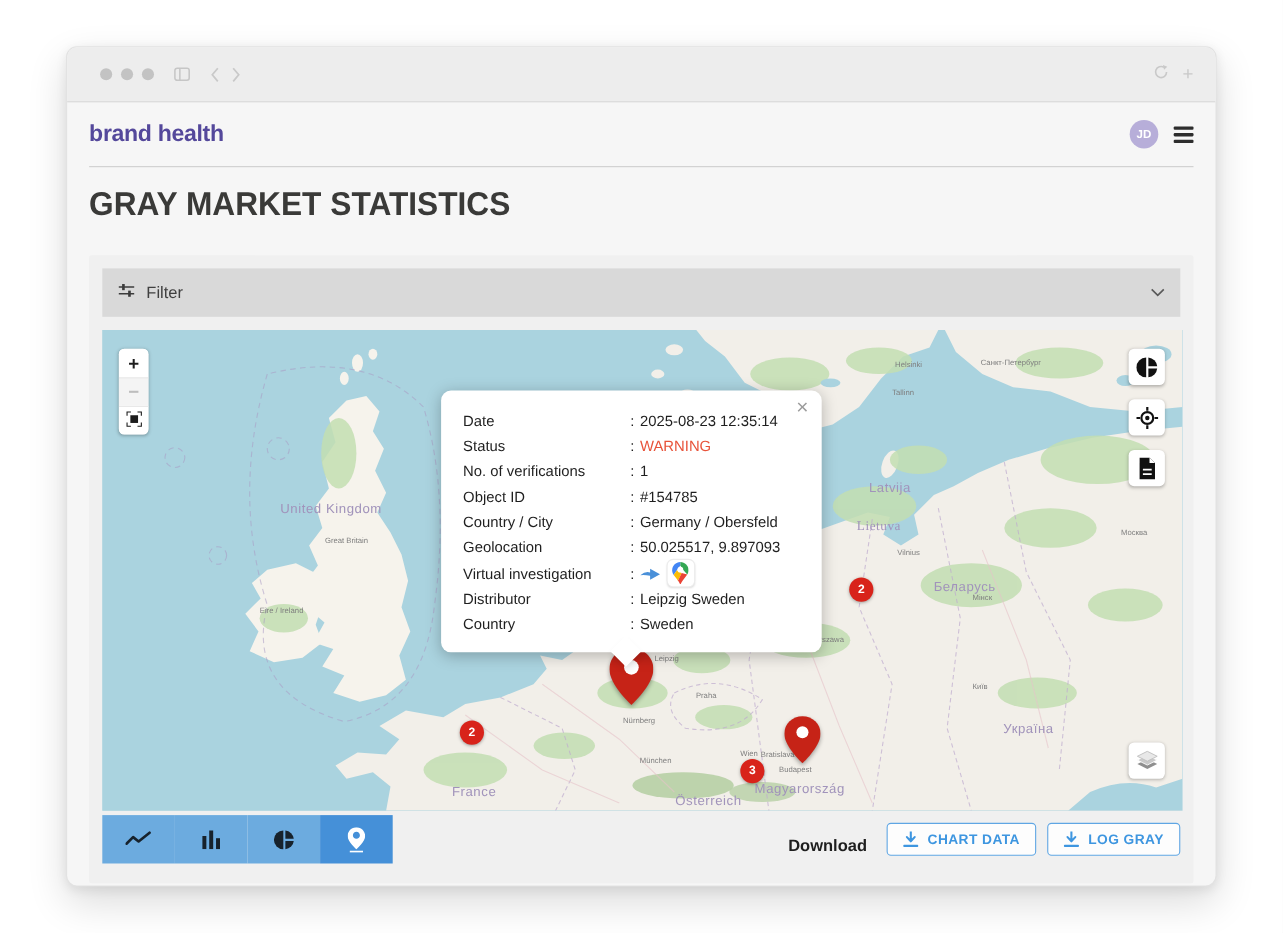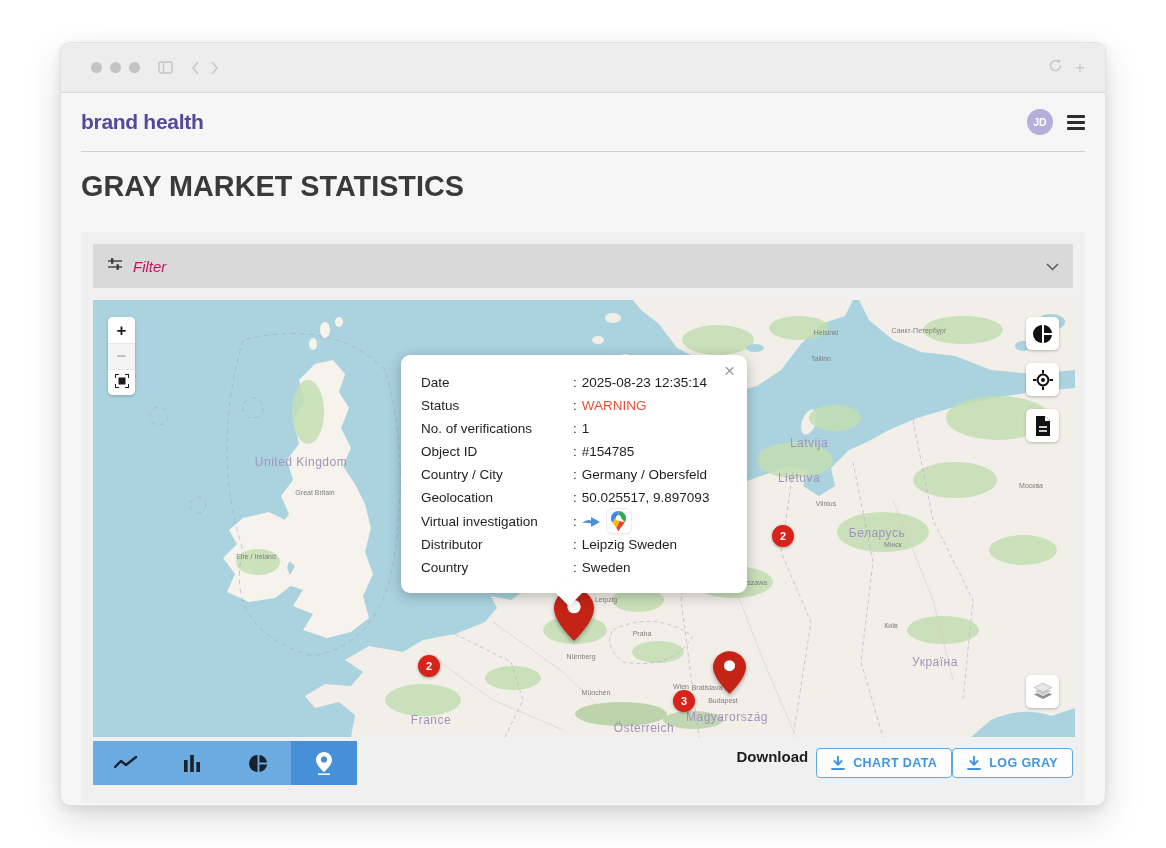--- a/index.html
+++ b/index.html
@@ -33,21 +33,21 @@
   .logo{ font-size:21px; font-weight:bold; color:var(--purple,#54489b); letter-spacing:-0.3px; }
   .header-right{ display:flex; align-items:center; gap:14px; }
   .avatar{ width:26px; height:26px; border-radius:50%; background:var(--avatar_purple,#b7aed9); color:#fff; font-size:10.5px; font-weight:bold; display:flex; align-items:center; justify-content:center; }
   .hamburger{ display:flex; flex-direction:column; gap:3px; cursor:pointer; }
   .hamburger i{ width:18px; height:3px; background:#2d2d2d; border-radius:1px; display:block; }
 
   h1.page-title{ margin-top:17px; font-size:30px; font-weight:800; color:#3a3a38; letter-spacing:0; transform:scaleX(.96); transform-origin:left; white-space:nowrap; }
 
   .panel{ margin-top:29px; background:#f0f0f0; padding:12px; border-radius:2px; height:571px; }
   .filter-bar{ height:44px; background:#d9d9d9; display:flex; align-items:center; padding:0 14px; cursor:pointer; }
-  .filter-bar .flabel{ font-size:15px; color:#be185d; margin-left:10px;font-style:italic; }
+  .filter-bar .flabel{ font-size:15px; color:#404040; margin-left:10px; }
   .filter-bar .spacer{ flex:1; }
 
   
   .map-wrap{ position:relative; margin-top:12px; width:982px; height:437px; background:#aad3df; overflow:hidden; }
   .map-wrap svg.basemap{ position:absolute; left:0; top:0; }
   .map-label{ position:absolute; font-size:7px; color:#7e7e7e; white-space:nowrap; transform:translate(-50%,-50%); pointer-events:none; }
   .map-label.region{ color:#a193bb; font-size:12px; letter-spacing:.5px; }
 
   .cluster{ position:absolute; width:22px; height:22px; border-radius:50%; background:#d8231a;
     color:#fff; font-size:11px; font-weight:bold; display:flex; align-items:center; justify-content:center;
@@ -72,21 +72,21 @@
   .prow .pvalue{ white-space:nowrap; }
   .pvalue.warning{ color:var(--warning_red,#e8533a); }
   .vi-icons{ display:inline-flex; align-items:center; gap:7px; }
   .gmaps-chip{ width:24px; height:24px; border-radius:5px; background:#fff; box-shadow:0 0 0 1px #ececec,0 1px 2px rgba(0,0,0,.15); display:inline-flex; align-items:center; justify-content:center; }
 
   
   .bottom-bar{ margin-top:4px; display:flex; align-items:center; height:44px; }
   .tabs{ display:flex; height:44px; }
   .tab{ width:66px; height:44px; background:var(--light_blue,#6cabdf); display:flex; align-items:center; justify-content:center; cursor:pointer; }
   .tab.active{ background:var(--accent_blue,#4590d8); }
-  .dl-group{ margin-left:auto; display:flex; align-items:flex-start; }
+  .dl-group{ margin-left:auto; display:flex; align-items:flex-end; gap:10px; }
   .dl-label{ font-size:15px; font-weight:bold; color:#1e1e1e; margin-right:8px; }
   .dl-btn{ height:30px; background:#fdfdfd; border:1.5px solid #5fa6e4; border-radius:4px; color:#3e96e0;
     font-size:12.5px; font-weight:bold; letter-spacing:.4px; display:flex; align-items:center; gap:8px; padding:0 14px; cursor:pointer; font-family:"Liberation Sans",sans-serif; }
 </style>
 </head>
 <body>
 
 <div class="browser-window">
 
   <div class="chrome-bar">
@@ -244,21 +244,21 @@
             <span class="map-label" style="left: 549px; top: 333px;">Praha</span>
             <span class="map-label" style="left: 488px; top: 356px;">Nürnberg</span>
             <span class="map-label" style="left: 503px; top: 392px;">München</span>
             <span class="map-label region" style="left: 551px; top: 428px;">Österreich</span>
             <span class="map-label" style="left: 588px; top: 386px;">Wien</span>
             <span class="map-label" style="left: 614px; top: 387px;">Bratislava</span>
             <span class="map-label" style="left: 630px; top: 400px;">Budapest</span>
             <span class="map-label region" style="left: 634px; top: 417px;">Magyarország</span>
             <span class="map-label" style="left: 658px; top: 282px;">Warszawa</span>
             <span class="map-label" style="left: 733px; top: 203px;">Vilnius</span>
-            <span class="map-label region" style="left: 706px; top: 178px;">Lietuva</span>
+            <span class="map-label region" style="left: 706px; top: 178px; font-family: Liberation Serif, serif;">Lietuva</span>
             <span class="map-label region" style="left: 716px; top: 143px;">Latvija</span>
             <span class="map-label region" style="left: 784px; top: 233px;">Беларусь</span>
             <span class="map-label" style="left: 800px; top: 244px;">Мінск</span>
             <span class="map-label" style="left: 733px; top: 32px;">Helsinki</span>
             <span class="map-label" style="left: 728px; top: 58px;">Tallinn</span>
             <span class="map-label" style="left: 826px; top: 30px;">Санкт-Петербург</span>
             <span class="map-label" style="left: 938px; top: 185px;">Москва</span>
             <span class="map-label" style="left: 798px; top: 325px;">Київ</span>
             <span class="map-label region" style="left: 842px; top: 362px;">Україна</span>
           </div>

